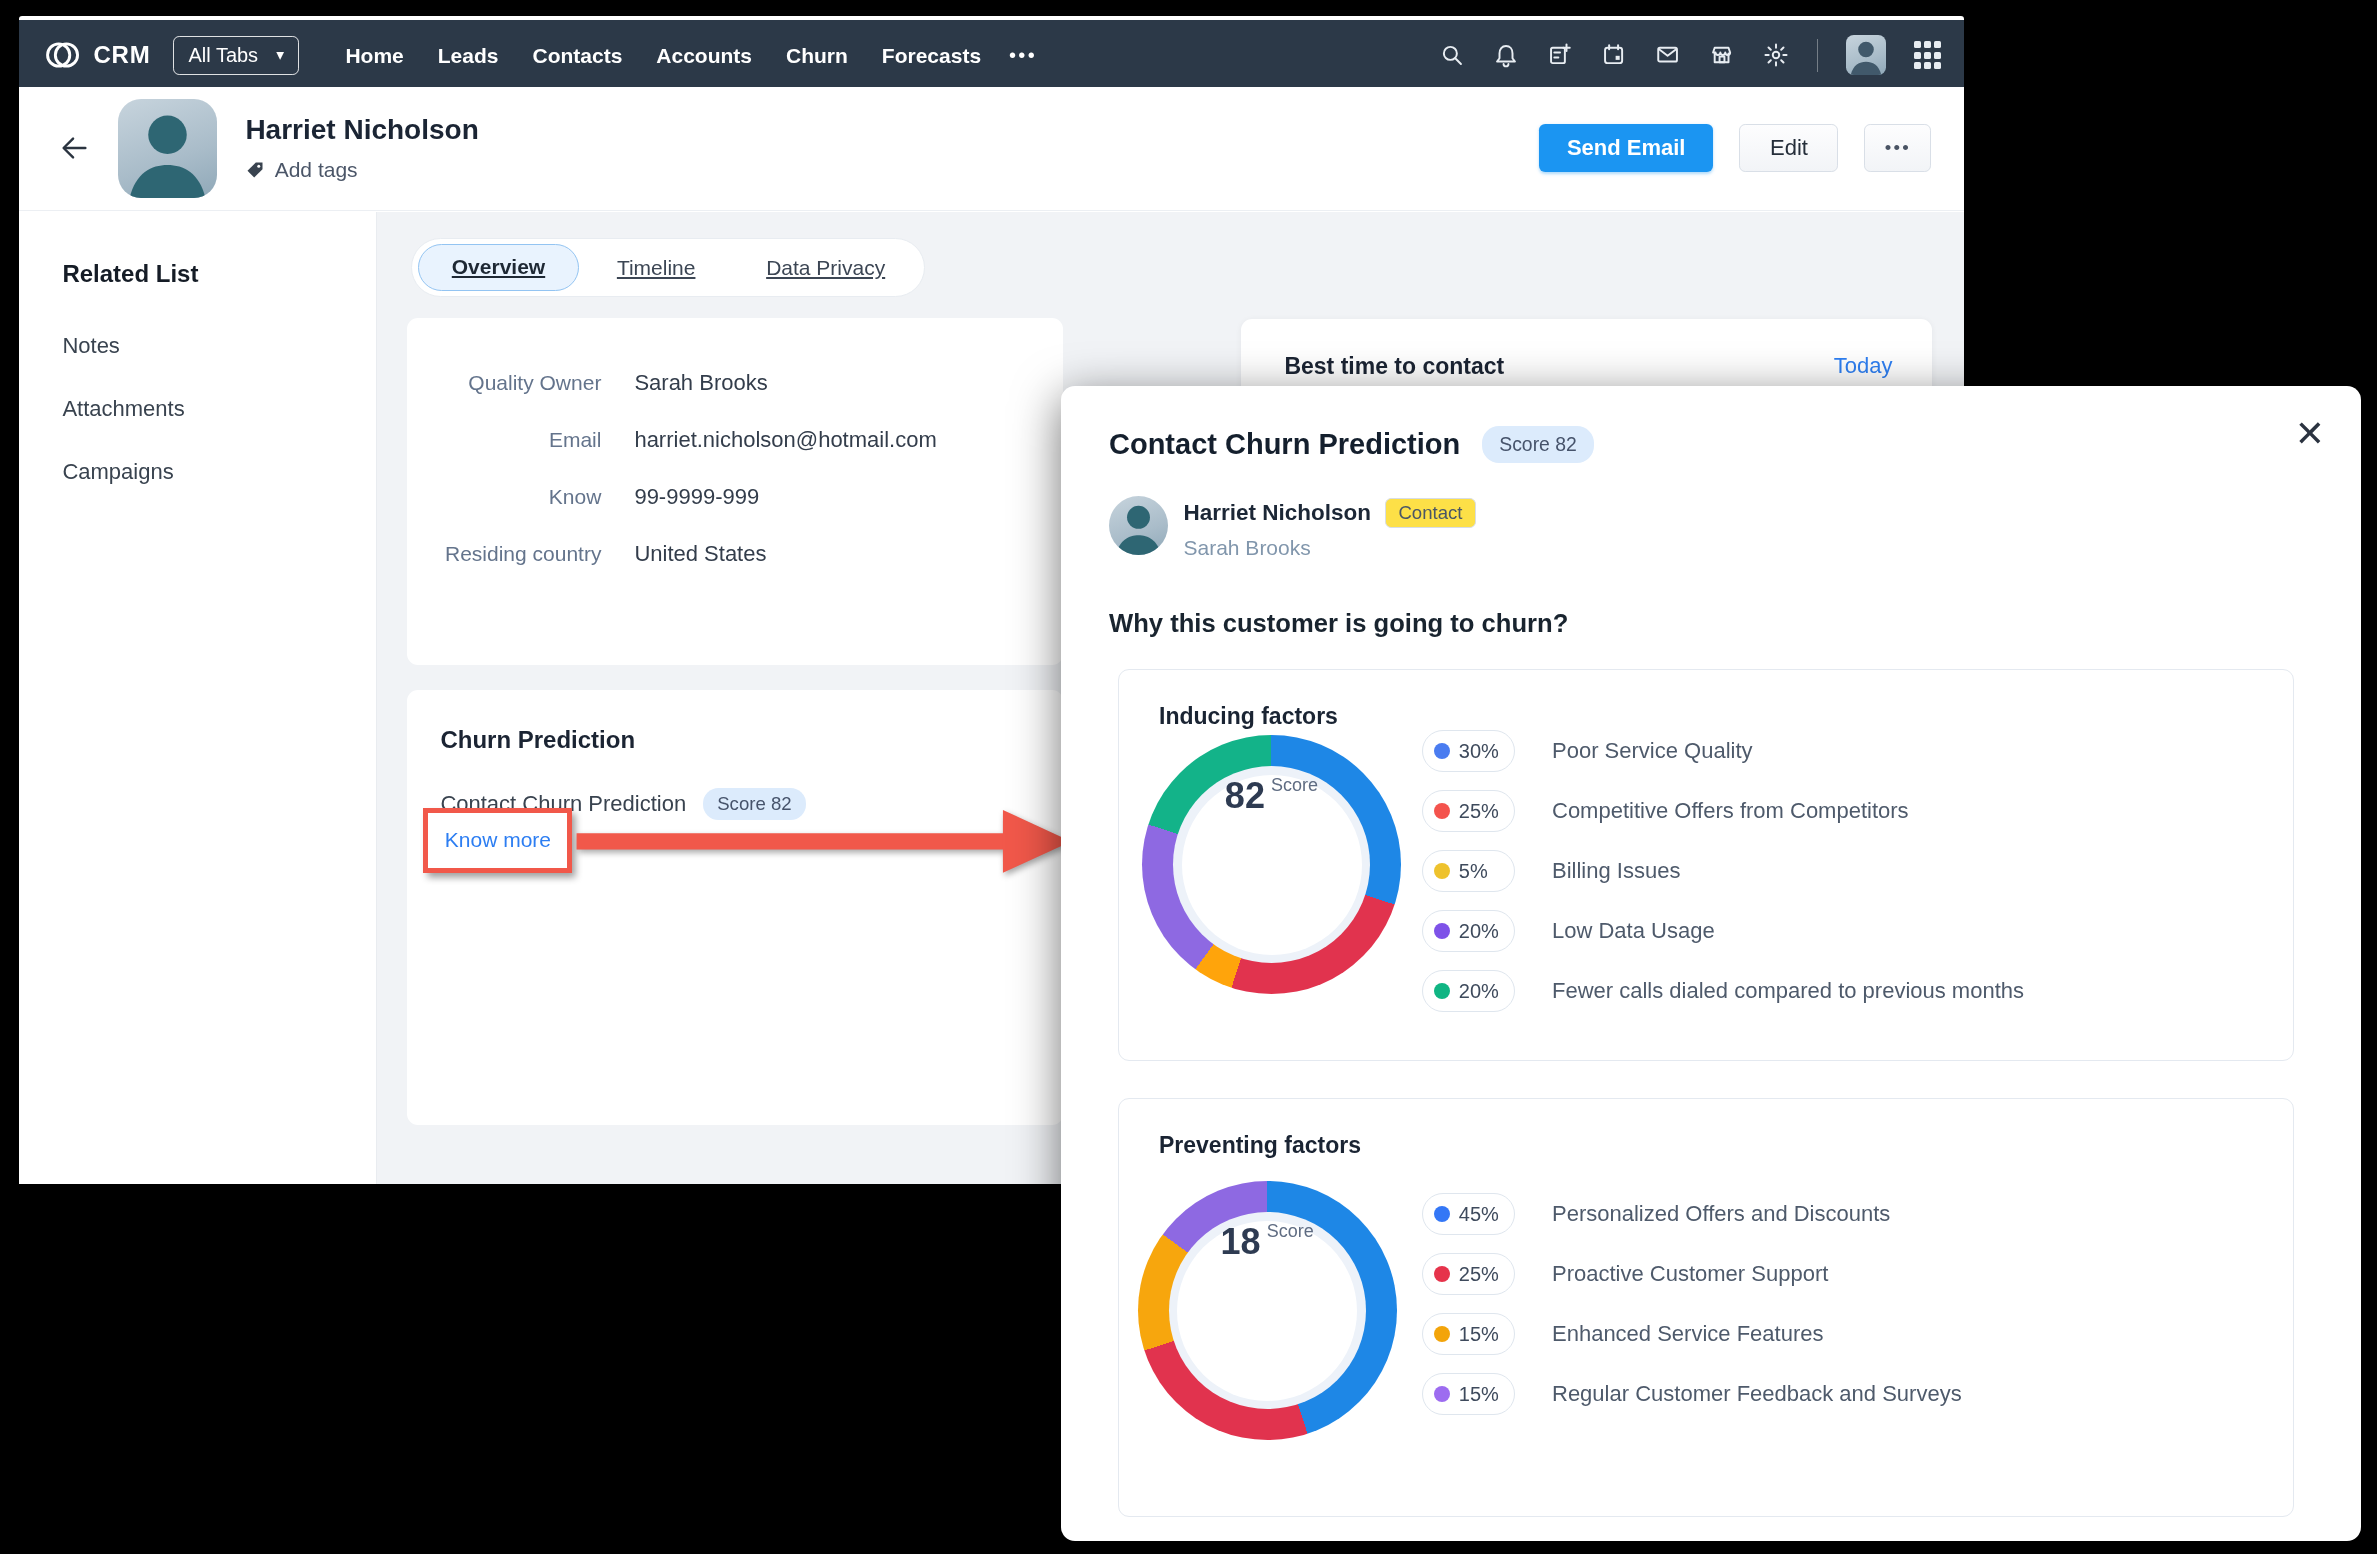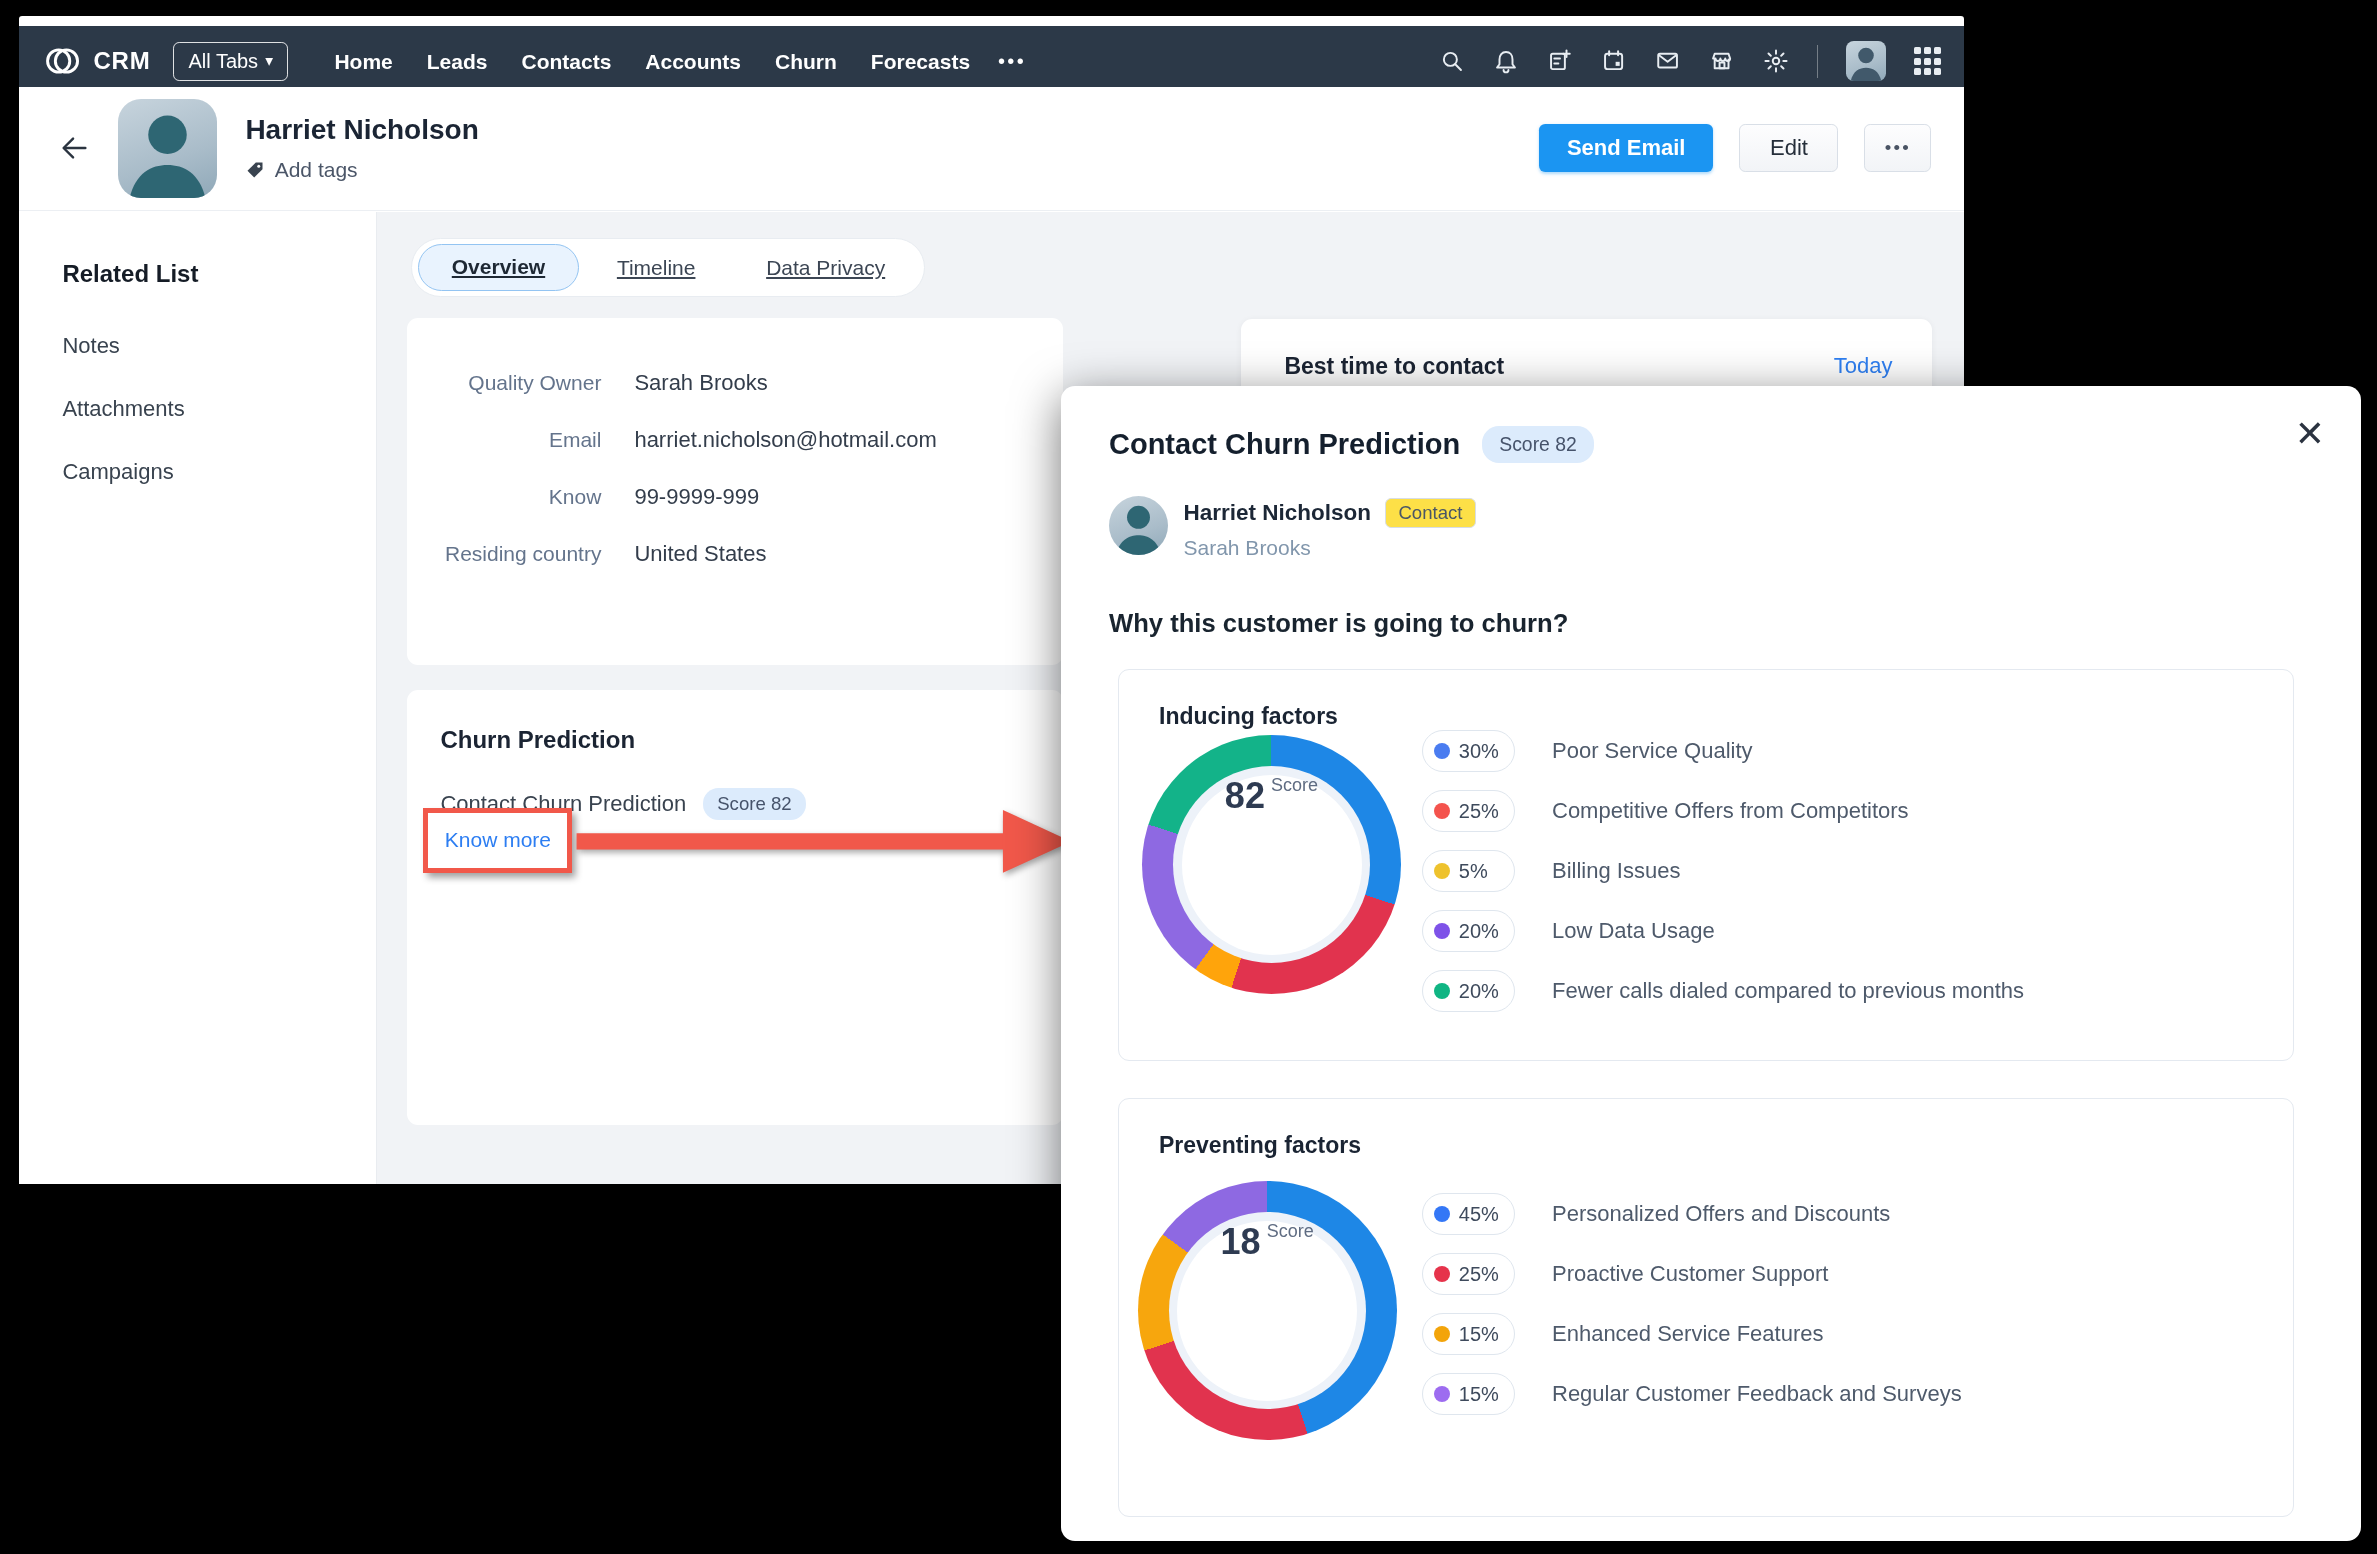--- a/index.html
+++ b/index.html
@@ -4,25 +4,25 @@
 <style>
   * { margin:0; padding:0; box-sizing:border-box; }
   html,body { background:#000; }
   body { font-family:"Liberation Sans", sans-serif; }
   #canvas { position:relative; width:2377px; height:1555px; background:#000; overflow:hidden; }
 
   
   .window { position:absolute; left:19.4px; top:15.5px; width:1945px; height:1168px; background:#fff; border-radius:3.1px; }
 
   
-  .nav { position:absolute; left:0; top:10px; right:0; height:71px; background:#2c3948; display:flex; align-items:center; padding:0 23px; }
+  .nav { position:absolute; left:0; top:4px; right:0; height:71px; background:#2c3948; display:flex; align-items:center; padding:0 23px; }
   .brand { display:flex; align-items:center; gap:11px; }
   .brand svg { display:block; }
   .brand-text { color:#fff; font-size:24px; font-weight:bold; letter-spacing:0.8px; }
-  .tabs-dropdown { margin-left:23px; display:flex; align-items:center; gap:7px; border:1.6px solid rgba(255,255,255,.85); border-radius:6.2px; padding:7px 14px; color:#fff; font-size:20px; cursor:pointer; }
+  .tabs-dropdown { margin-left:23px; display:flex; align-items:center; gap:18px; border:1.6px solid rgba(255,255,255,.85); border-radius:6.2px; padding:7px 14px; color:#fff; font-size:20px; cursor:pointer; }
   .tabs-dropdown .caret { font-size:15.5px; }
   .nav-menu { display:flex; align-items:center; margin-left:29.5px; height:71px; }
   .nav-item { position:relative; color:#fff; font-size:21px; font-weight:600; padding:0 17px; height:71px; line-height:71px; cursor:pointer; white-space:nowrap; }
   .nav-item.active::after { content:""; position:absolute; left:17px; right:17px; bottom:0; height:3.9px; background:#fff; border-radius:2.3px; }
   .nav-more { color:#fff; font-size:20px; letter-spacing:2.3px; padding:0 11px; cursor:pointer; }
   .nav-right { margin-left:auto; display:flex; align-items:center; gap:28px; }
   .nav-icon { width:26px; height:26px; display:flex; align-items:center; justify-content:center; cursor:pointer; }
   .nav-icon svg { stroke:#e8edf2; fill:none; stroke-width:2.4; stroke-linecap:round; stroke-linejoin:round; }
   .nav-divider { width:1.6px; height:33px; background:rgba(255,255,255,.35); }
   .nav-avatar { width:40px; height:40px; border-radius:7.8px; overflow:hidden; cursor:pointer; }

